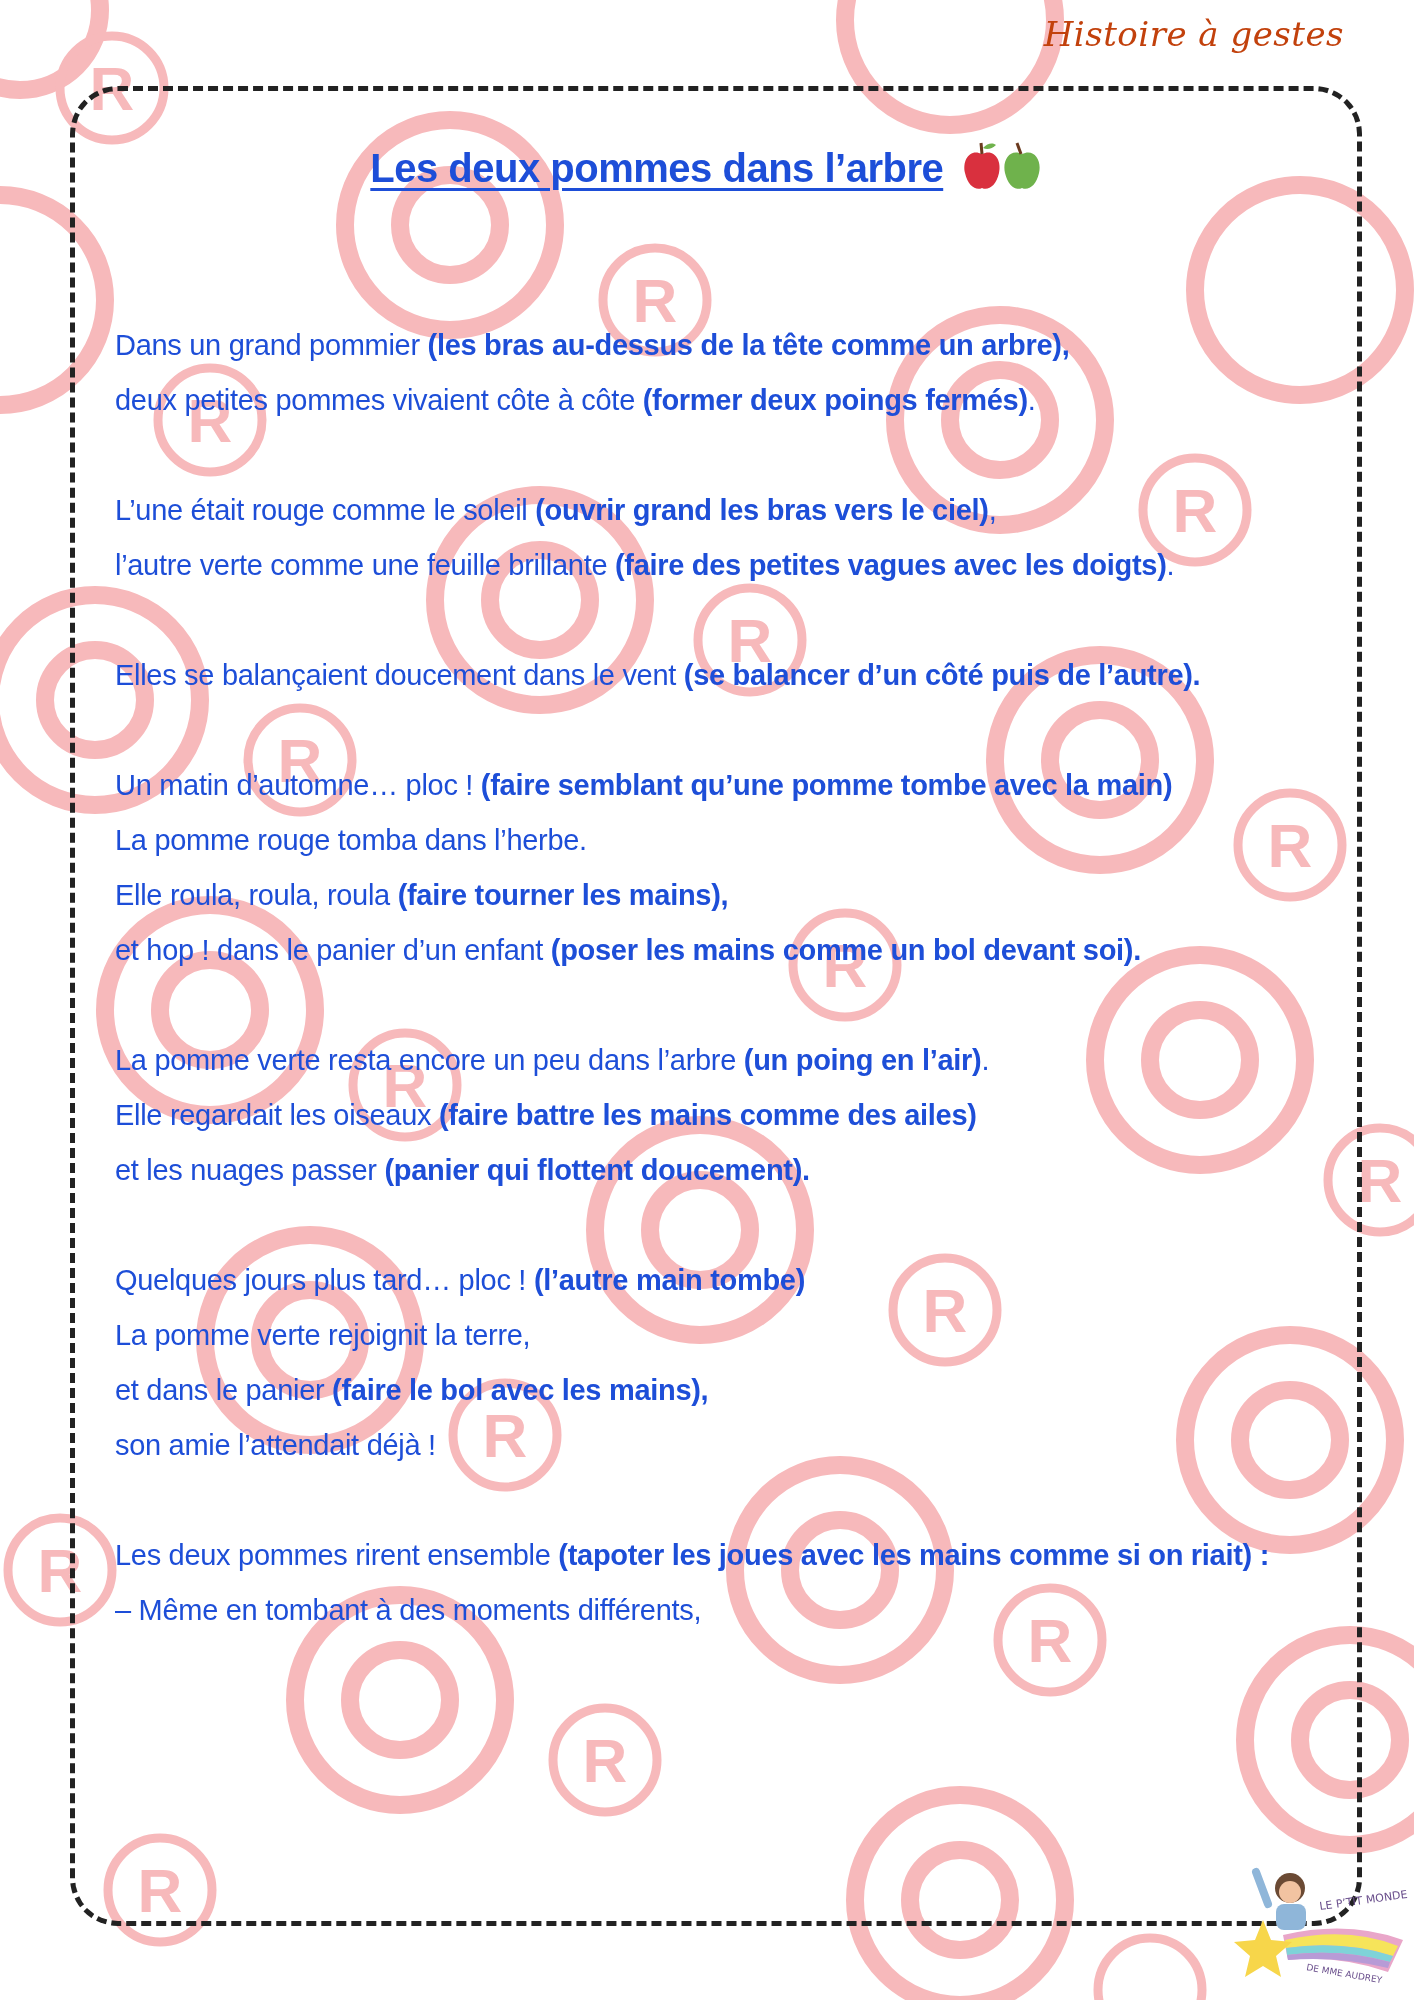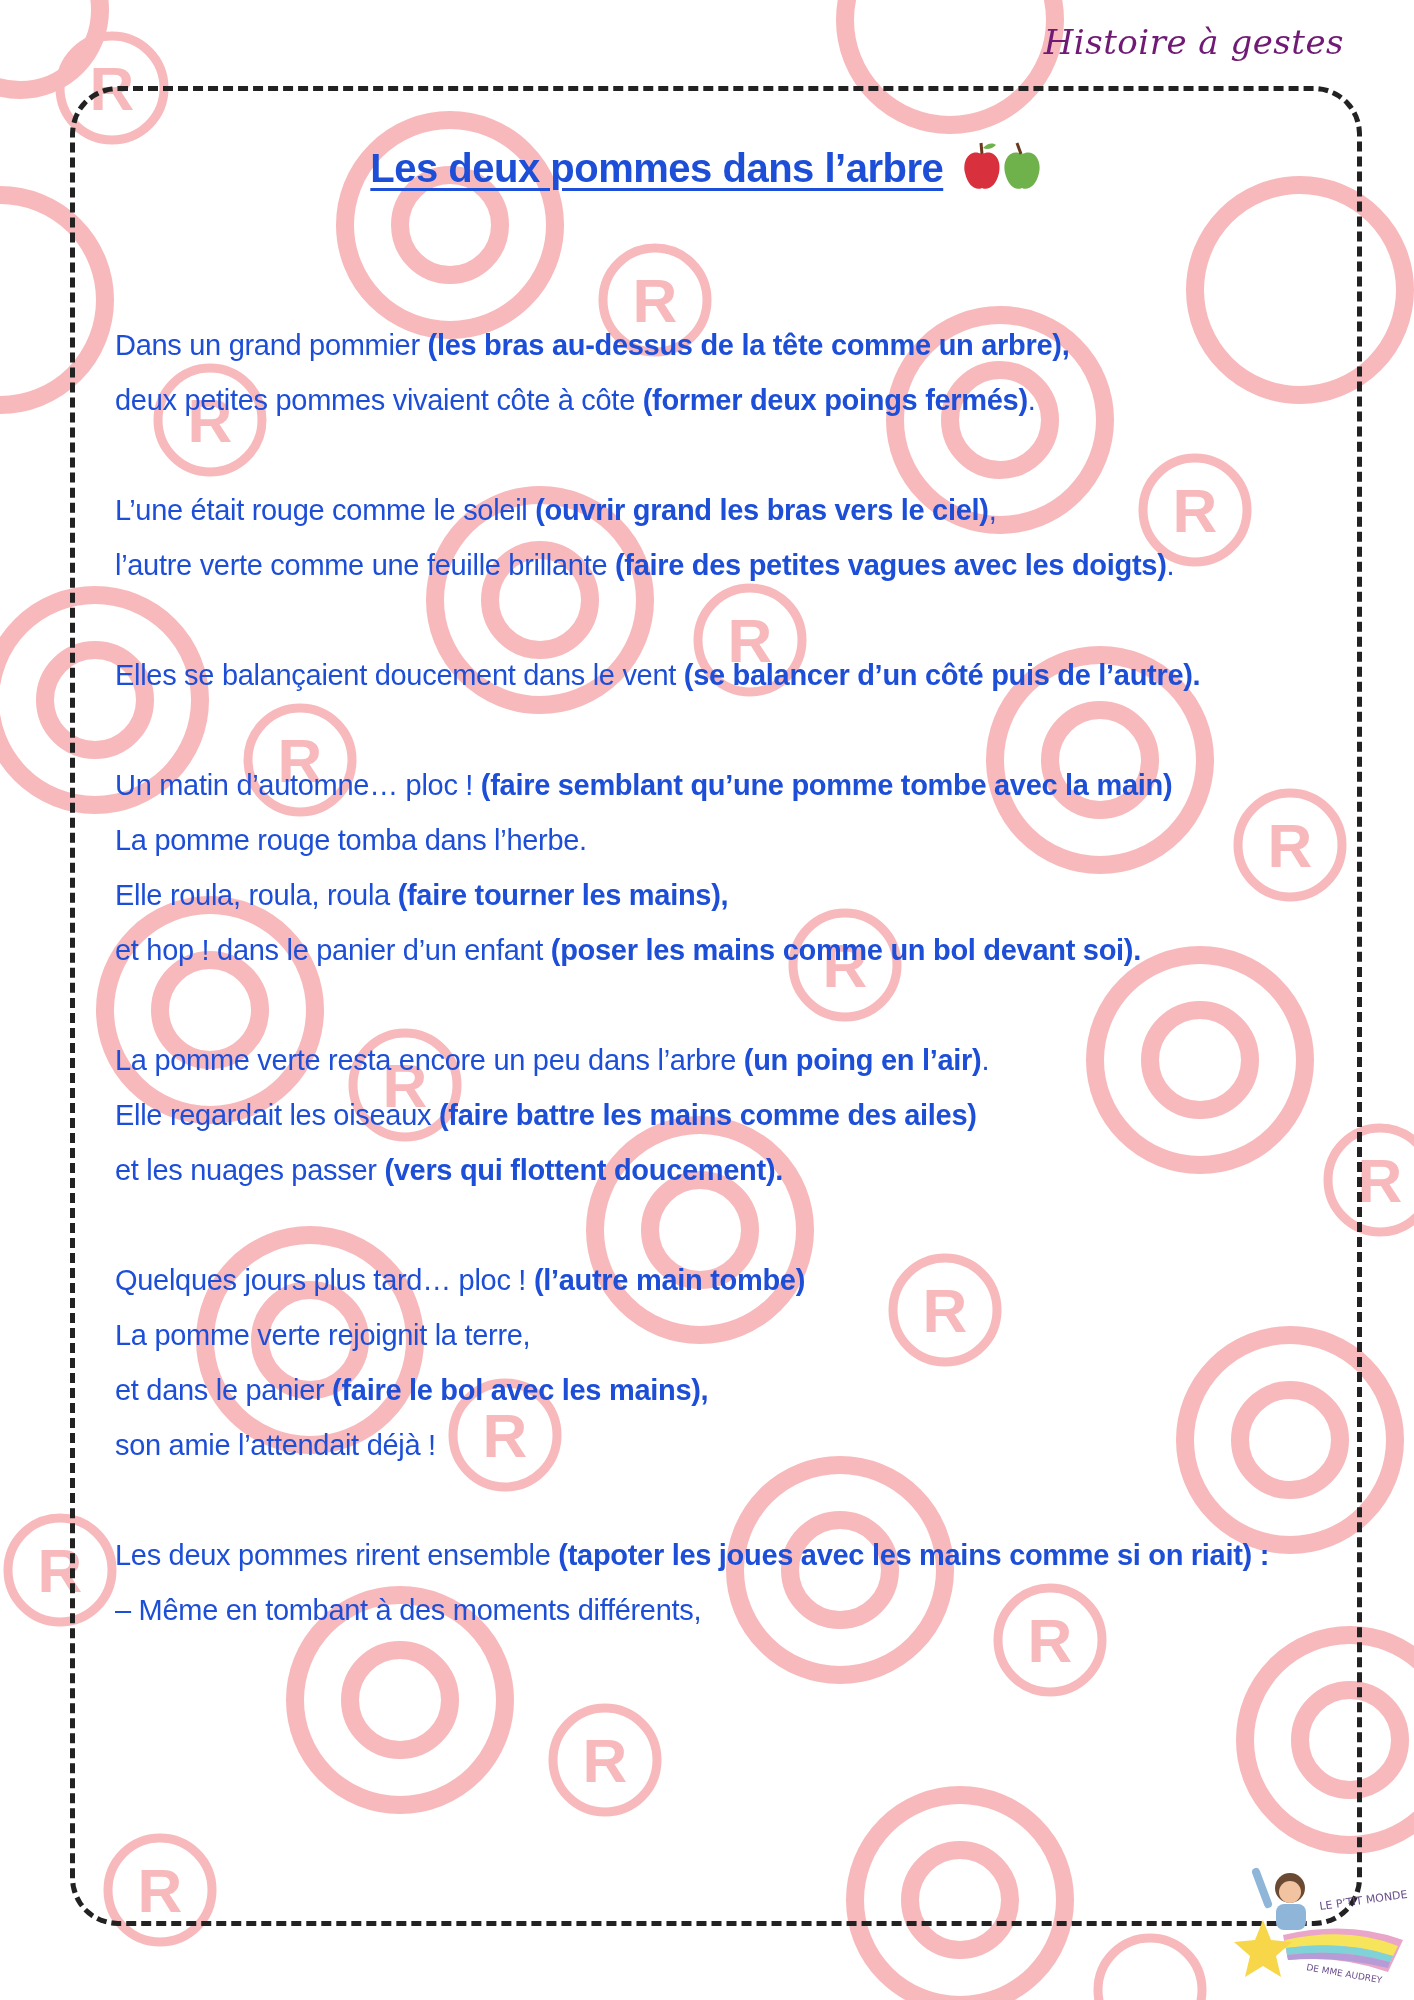--- a/index.html
+++ b/index.html
@@ -1,18 +1,18 @@
 <!DOCTYPE html>
 <html><head>
 <meta charset="utf-8">
 <style>
   html, body { margin: 0; padding: 0; }
   body { width: 1414px; height: 2000px; background: #ffffff; position: relative; overflow: hidden; font-family: "Liberation Sans", sans-serif; color: #1a1a1a; }
   .watermarks { position: absolute; left: 0; top: 0; width: 1414px; height: 2000px; z-index: 0; pointer-events: none; }
-  .header-label { position: absolute; right: 70px; top: 22px; font-family: "DejaVu Serif", serif; font-style: italic; font-size: 34px; color: #701a75; z-index: 2; letter-spacing: 0.5px; }
+  .header-label { position: absolute; right: 70px; top: 14px; font-family: "DejaVu Serif", serif; font-style: italic; font-size: 34px; color: #c2410c; z-index: 2; letter-spacing: 0.5px; }
   .frame { position: absolute; left: 70px; top: 86px; width: 1292px; height: 1840px; border: 5px dashed #222; border-radius: 48px; box-sizing: border-box; z-index: 1; }
   .title-row { position: absolute; top: 140px; left: 0; width: 1414px; text-align: center; z-index: 2; }
   .title { display: inline-block; font-family: "Liberation Sans", sans-serif; font-weight: bold; font-size: 40px; text-decoration: underline; text-decoration-thickness: 3px; text-underline-offset: 6px; color: #1d4ed8; vertical-align: middle; letter-spacing: -0.5px; }
   .apples { display: inline-block; vertical-align: middle; margin-left: 14px; }
   .story { position: absolute; left: 115px; top: 318px; width: 1200px; z-index: 2; font-size: 29px; line-height: 55px; color: #1d4ed8; letter-spacing: -0.3px; }
   .stanza { margin: 0 0 55px 0; }
   .line { display: block; white-space: nowrap; }
   .line.wrap { white-space: normal; }
   .g { font-weight: bold; }
   .logo { position: absolute; left: 1228px; top: 1860px; z-index: 3; }
@@ -129,21 +129,21 @@
   </div>
   <div class="stanza">
     <span class="line"><span>Un matin d’automne… ploc ! </span><span class="g">(faire semblant qu’une pomme tombe avec la main)</span></span>
     <span class="line"><span>La pomme rouge tomba dans l’herbe.</span></span>
     <span class="line"><span>Elle roula, roula, roula </span><span class="g">(faire tourner les mains),</span></span>
     <span class="line"><span>et hop ! dans le panier d’un enfant </span><span class="g">(poser les mains comme un bol devant soi).</span></span>
   </div>
   <div class="stanza">
     <span class="line"><span>La pomme verte resta encore un peu dans l’arbre </span><span class="g">(un poing en l’air)</span><span>.</span></span>
     <span class="line"><span>Elle regardait les oiseaux </span><span class="g">(faire battre les mains comme des ailes)</span></span>
-    <span class="line"><span>et les nuages passer </span><span class="g">(vers qui flottent doucement)</span><span class="g">.</span></span>
+    <span class="line"><span>et les nuages passer </span><span class="g">(panier qui flottent doucement)</span><span class="g">.</span></span>
   </div>
   <div class="stanza">
     <span class="line"><span>Quelques jours plus tard… ploc ! </span><span class="g">(l’autre main tombe)</span></span>
     <span class="line"><span>La pomme verte rejoignit la terre,</span></span>
     <span class="line"><span>et dans le panier </span><span class="g">(faire le bol avec les mains),</span></span>
     <span class="line"><span>son amie l’attendait déjà !</span></span>
   </div>
   <div class="stanza">
     <span class="line wrap" style="width:1180px;"><span>Les deux pommes rirent ensemble </span><span class="g">(tapoter les joues avec les mains comme si on riait) :</span></span>
     <span class="line"><span>– Même en tombant à des moments différents,</span></span>

